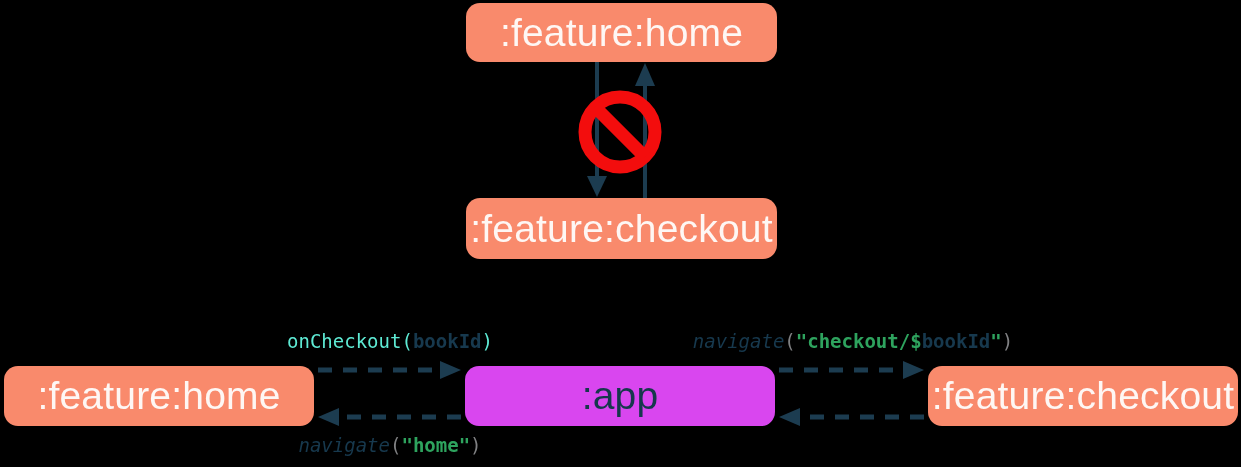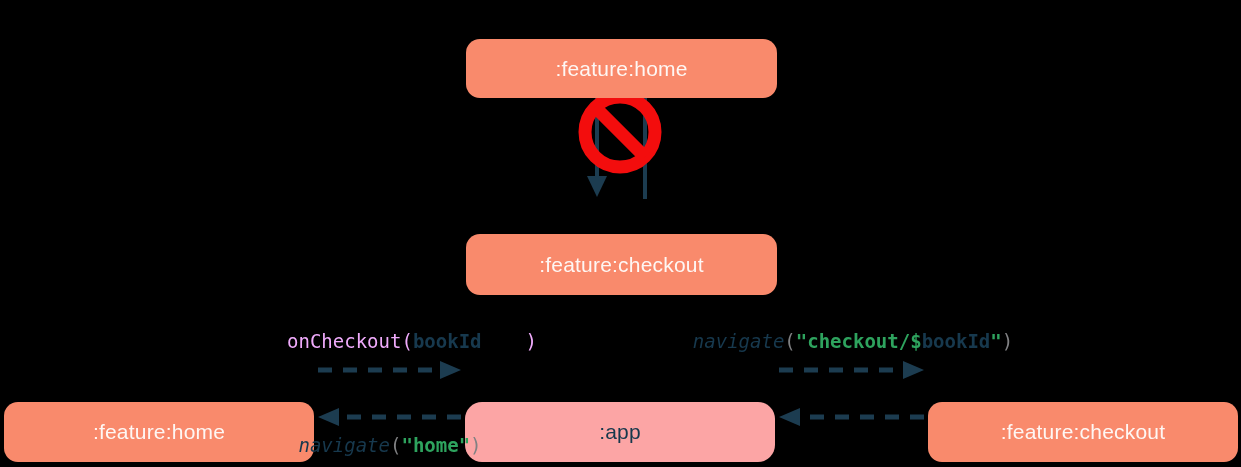--- a/index.html
+++ b/index.html
@@ -7,45 +7,44 @@
     position:relative;
     width:1241px;height:467px;
     background:#000;
     overflow:hidden;
     font-family:"Liberation Sans", sans-serif;
   }
   .node{
     position:absolute;
     border-radius:14px;
     display:flex;align-items:center;justify-content:center;
-    font-size:21px;
+    font-size:39px;
     letter-spacing:0.2px;
-    margin-top:36px;
   }
   .node.module{background:#F98A6C;color:#FEF7F4;}
-  .node.app{background:#fca5a5;color:#16384C;border-radius:17px;}
+  .node.app{background:#d946ef;color:#16384C;}
   #node-home-top{left:466px;top:3px;width:311px;height:59px;}
   #node-checkout-top{left:466px;top:198px;width:311px;height:61px;}
   #node-home-bottom{left:4px;top:366px;width:310px;height:60px;}
   #node-app{left:465px;top:366px;width:310px;height:60px;}
   #node-checkout-bottom{left:928px;top:366px;width:310px;height:60px;}
   svg.overlay{position:absolute;left:0;top:0;}
   .code-label{
     position:absolute;
     transform:translateX(-50%);
     font-family:"DejaVu Sans Mono","Liberation Mono",monospace;
     font-size:19px;
     font-weight:500;
     white-space:nowrap;
   }
   #label-oncheckout{left:390px;top:330px;}
   #label-navigate-checkout{left:853px;top:330px;}
   #label-navigate-home{left:390px;top:434px;}
   #label-onpaymentcanceled{left:851px;top:434px;}
-  .tok-fn{color:#f0abfc;margin-left:44px;}
+  .tok-fn{color:#5eead4;}
   .tok-fnb{color:#17394E;font-weight:700;}
   .tok-it{color:#17394E;font-style:italic;text-align:center;}
   .tok-par{color:#808183;}
   .tok-str{color:#2EA35E;font-weight:700;}
   .tok-varb{color:#17394E;font-weight:700;}
 </style>
 </head>
 <body>
 
 <div class="canvas">

